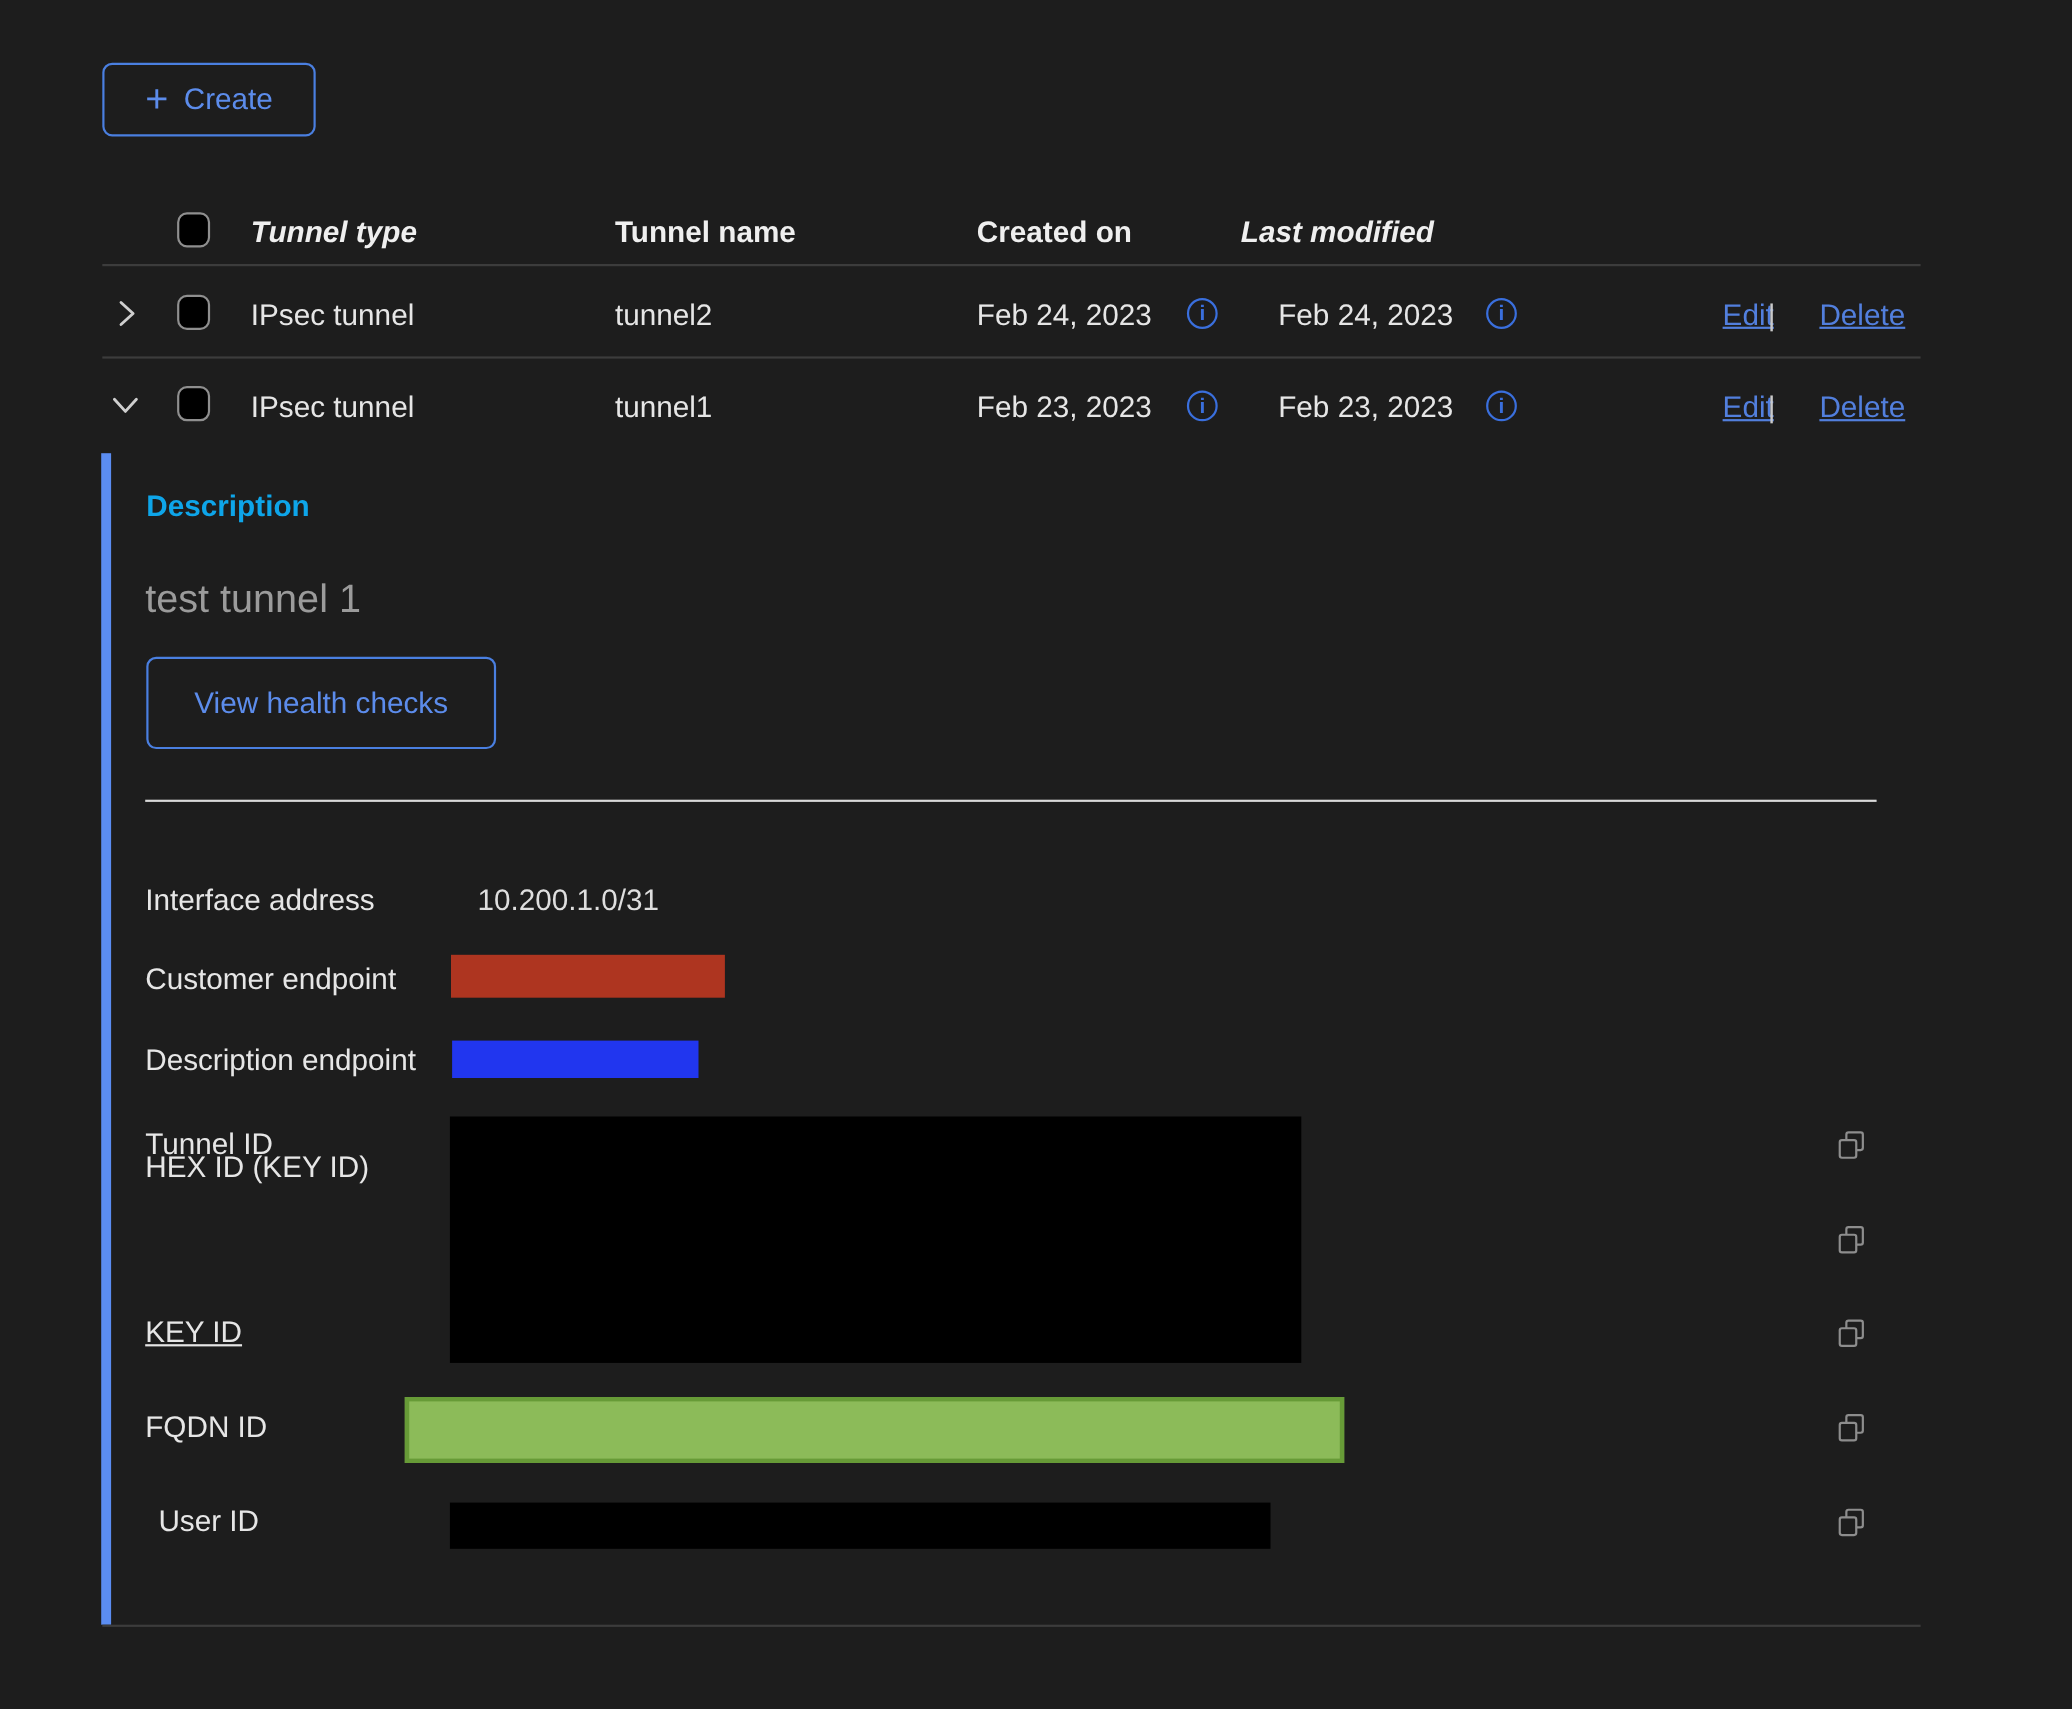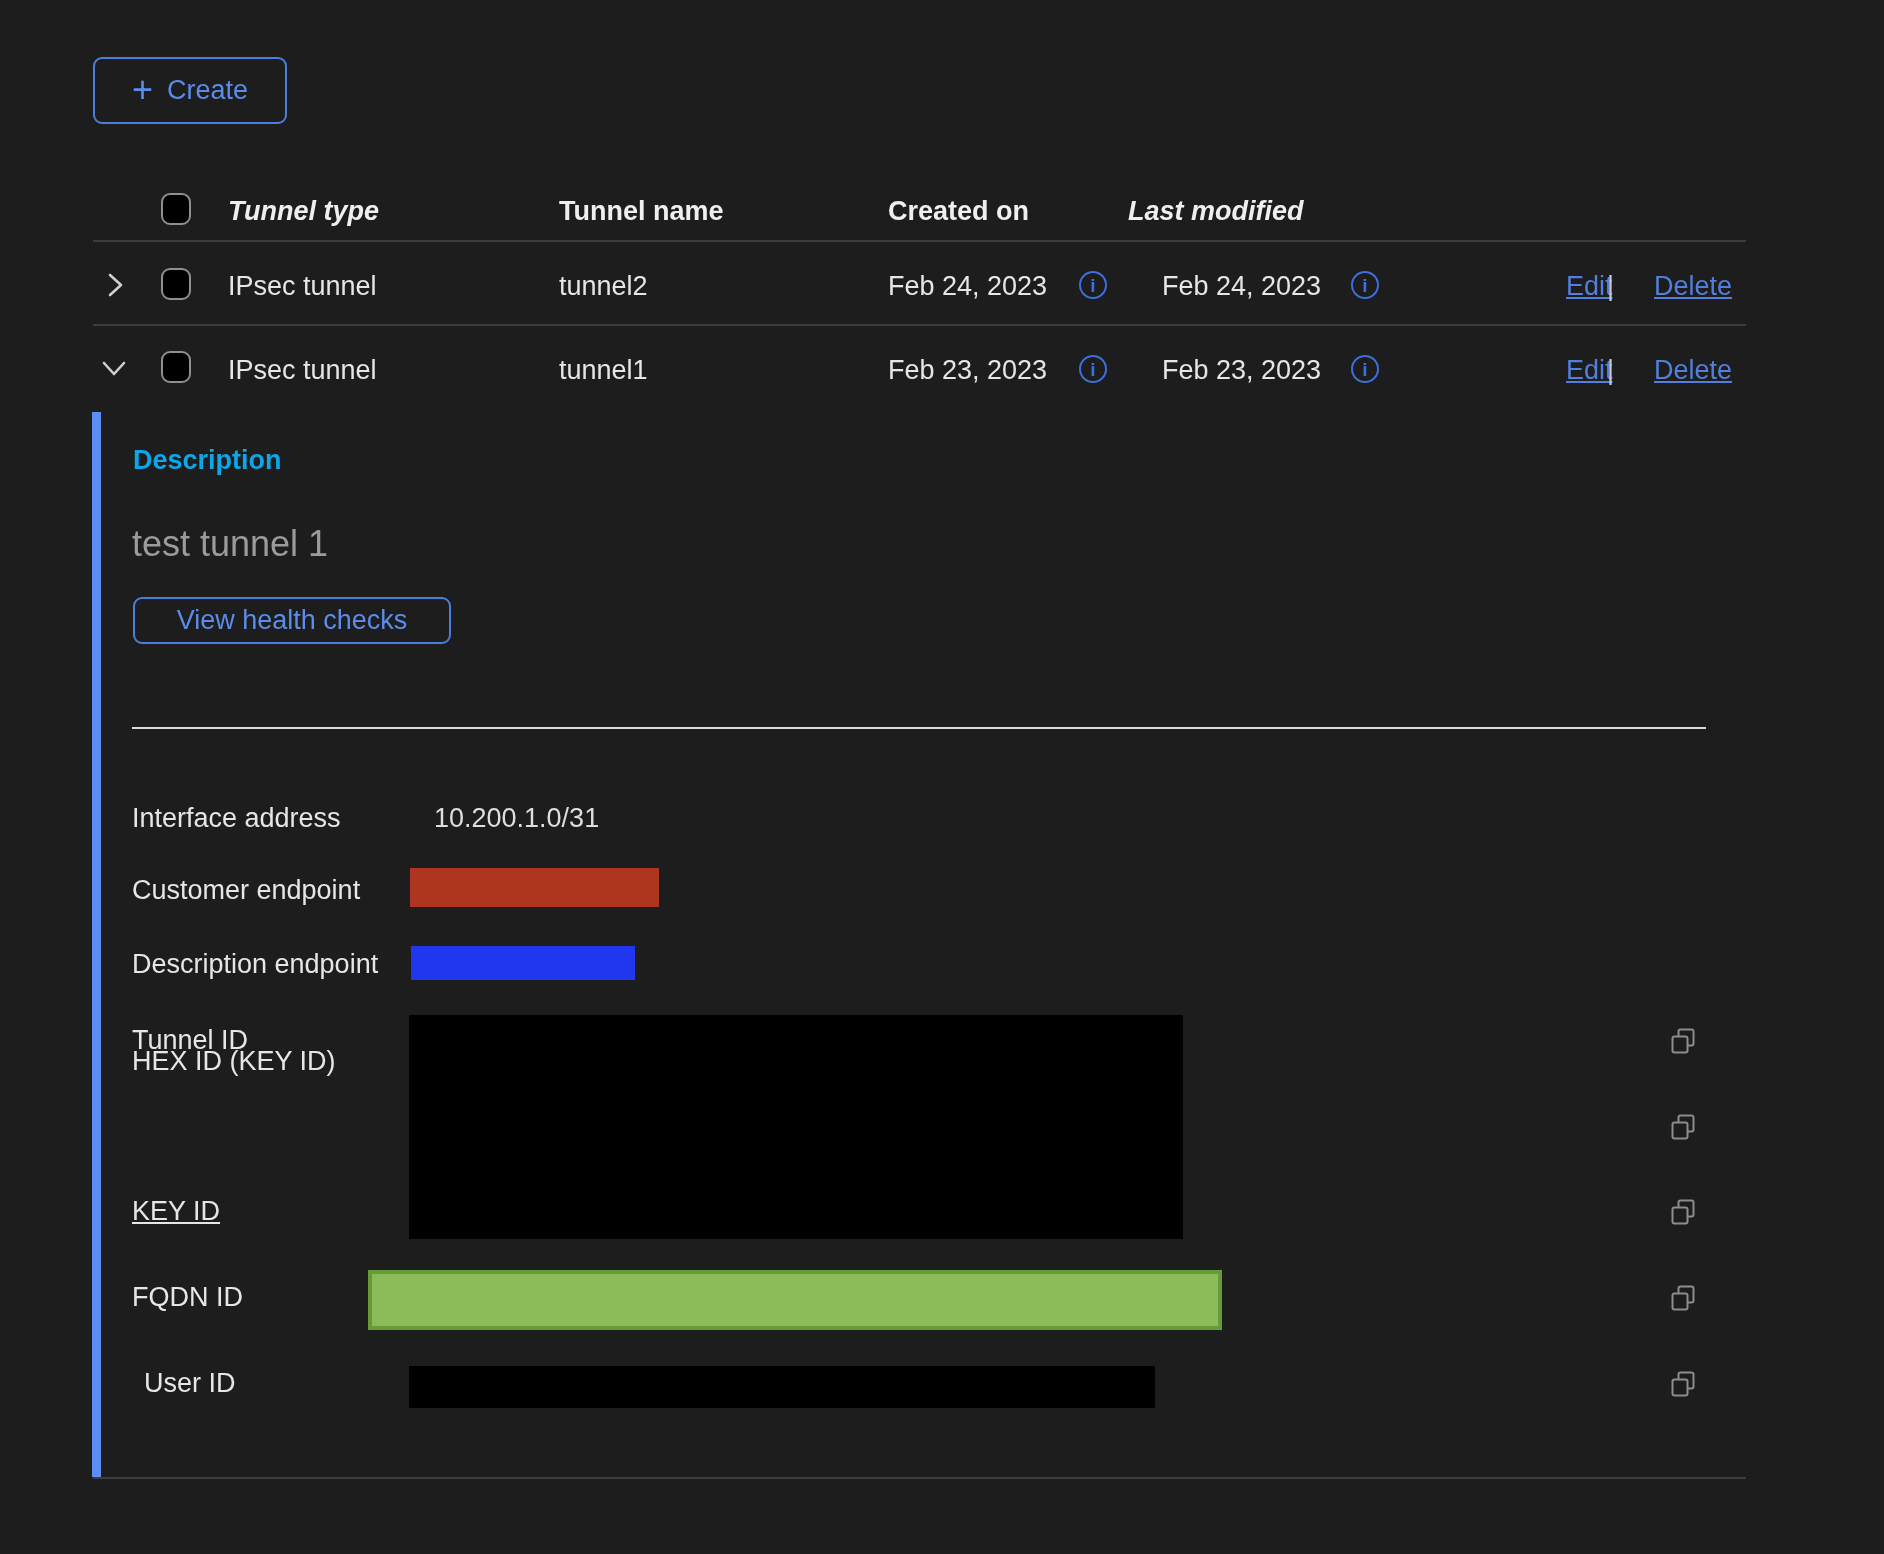--- a/index.html
+++ b/index.html
@@ -84,21 +84,21 @@
   <span class="abs info" style="left:1351px; top:355px;">i</span>
   <a class="abs link" style="left:1542px; top:356px;">Edit</a>
   <span class="abs sep" style="left:1607px; top:356px;">|</span>
   <a class="abs link" style="left:1630px; top:356px;">Delete</a>
 
   <div class="abs bluebar" style="left:92px; top:412px; height:1065px;"></div>
 
   <div class="abs txt" style="left:133px; top:446px; font-weight:600; color:#0ea5e9;">Description</div>
   <div class="abs txt gray" style="left:132px; top:530px; font-size:36px;">test tunnel 1</div>
 
-  <button class="btn" style="left:133px; top:597px; width:318px; height:47px;">
+  <button class="btn" style="left:133px; top:597px; width:318px; height:84px;">
     <span>View health checks</span>
   </button>
 
   <div class="abs divider-light" style="left:132px; top:727px; width:1574px;"></div>
 
   <div class="abs txt" style="left:132px; top:804px;">Interface address</div>
   <div class="abs txt val" style="left:434px; top:804px;">10.200.1.0/31</div>
 
   <div class="abs txt" style="left:132px; top:876px;">Customer endpoint</div>
   <div class="abs redact" style="left:410px; top:868px; width:249px; height:39px; background:#ae3520;"></div>

